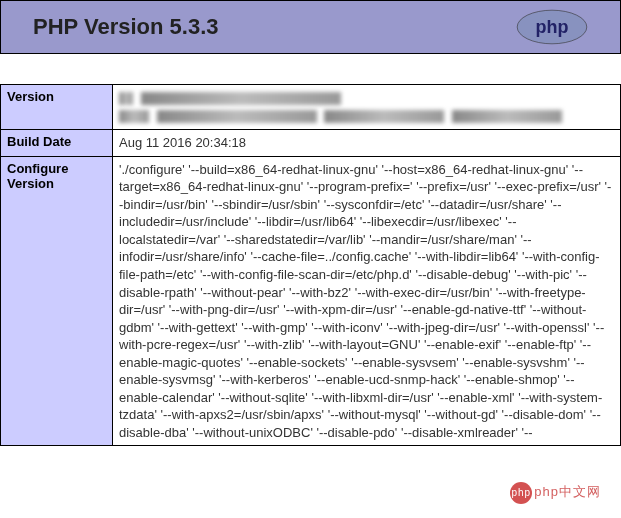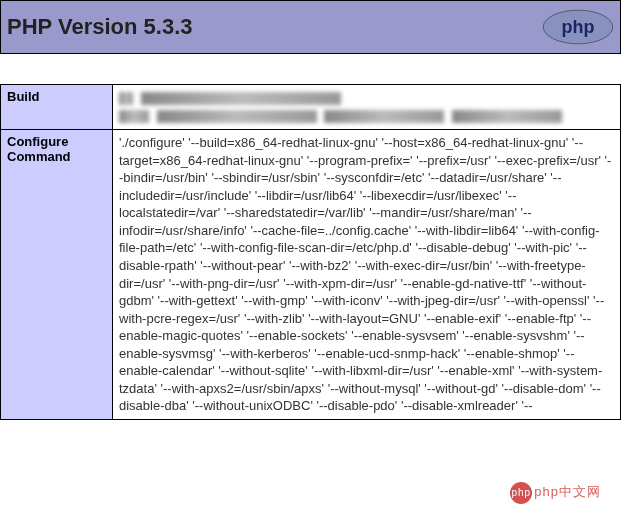--- a/index.html
+++ b/index.html
@@ -6,21 +6,21 @@
     body {
       font-family: Arial, Helvetica, sans-serif;
       background: #fff;
       font-size: 13px;
       width: 621px;
       overflow: hidden;
     }
     .header {
       background: #9999cc;
       border: 1px solid #000;
-      padding: 8px 6px;
+      padding: 8px 32px;
       display: flex;
       justify-content: space-between;
       align-items: center;
       margin: 0;
     }
     .header-title {
       font-size: 22px;
       font-weight: bold;
       color: #222;
     }
@@ -93,32 +93,36 @@
   <h1 class="header-title">PHP Version 5.3.3</h1>
   <svg class="php-logo" viewBox="0 0 120 60">
     <ellipse cx="60" cy="30" rx="58" ry="28" fill="#8892BF" stroke="#333" stroke-width="1"></ellipse>
     <text x="60" y="40" text-anchor="middle" font-family="Arial" font-size="30" font-weight="bold" fill="#222266">php</text>
   </svg>
 </div>
 
 <table class="info-table">
   <tbody>
       <tr>
-    <td class="label-cell">Build</td>
+    <td class="label-cell">Version</td>
     <td class="value-cell blur-row">
       <span class="blur-bar" style="width:14px;"></span>
       <span class="blur-bar" style="width:200px; margin-left:4px;"></span><br>
       <span class="blur-bar" style="width:30px;"></span>
       <span class="blur-bar" style="width:160px; margin-left:4px;"></span>
       <span class="blur-bar" style="width:120px; margin-left:4px;"></span>
       <span class="blur-bar" style="width:110px; margin-left:4px;"></span>
     </td>
   </tr>
   <tr>
-    <td class="label-cell">Configure Command</td>
+    <td class="label-cell">Build Date</td>
+    <td class="value-cell">Aug 11 2016 20:34:18</td>
+  </tr>
+  <tr>
+    <td class="label-cell">Configure Version</td>
     <td class="value-cell">'./configure' '--build=x86_64-redhat-linux-gnu' '--host=x86_64-redhat-linux-gnu' '--target=x86_64-redhat-linux-gnu' '--program-prefix=' '--prefix=/usr' '--exec-prefix=/usr' '--bindir=/usr/bin' '--sbindir=/usr/sbin' '--sysconfdir=/etc' '--datadir=/usr/share' '--includedir=/usr/include' '--libdir=/usr/lib64' '--libexecdir=/usr/libexec' '--localstatedir=/var' '--sharedstatedir=/var/lib' '--mandir=/usr/share/man' '--infodir=/usr/share/info' '--cache-file=../config.cache' '--with-libdir=lib64' '--with-config-file-path=/etc' '--with-config-file-scan-dir=/etc/php.d' '--disable-debug' '--with-pic' '--disable-rpath' '--without-pear' '--with-bz2' '--with-exec-dir=/usr/bin' '--with-freetype-dir=/usr' '--with-png-dir=/usr' '--with-xpm-dir=/usr' '--enable-gd-native-ttf' '--without-gdbm' '--with-gettext' '--with-gmp' '--with-iconv' '--with-jpeg-dir=/usr' '--with-openssl' '--with-pcre-regex=/usr' '--with-zlib' '--with-layout=GNU' '--enable-exif' '--enable-ftp' '--enable-magic-quotes' '--enable-sockets' '--enable-sysvsem' '--enable-sysvshm' '--enable-sysvmsg' '--with-kerberos' '--enable-ucd-snmp-hack' '--enable-shmop' '--enable-calendar' '--without-sqlite' '--with-libxml-dir=/usr' '--enable-xml' '--with-system-tzdata' '--with-apxs2=/usr/sbin/apxs' '--without-mysql' '--without-gd' '--disable-dom' '--disable-dba' '--without-unixODBC' '--disable-pdo' '--disable-xmlreader' '--</td>
   </tr>
 </tbody>
   </table>
 
 <div class="watermark">
   <span class="watermark-logo">php</span><span>php中文网</span>
 </div>
 
 </body></html>

